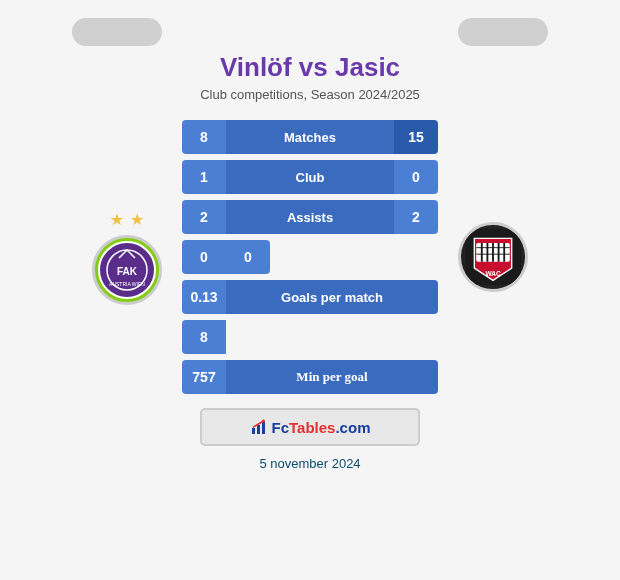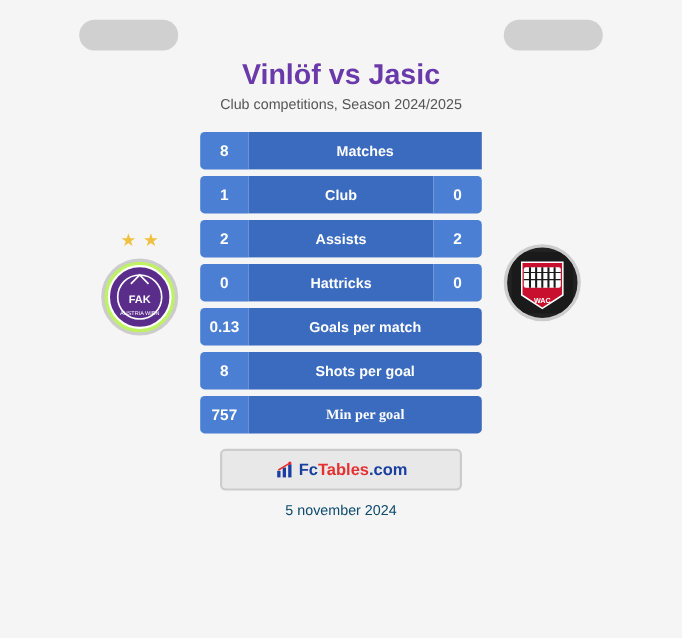--- a/index.html
+++ b/index.html
@@ -62,21 +62,21 @@
 
     .star {
       color: #f0c040;
       font-size: 16px;
     }
 
     .team-logo {
       width: 70px;
       height: 70px;
       border-radius: 50%;
-      background: #bef264;
+      background: #84cc16;
       display: flex;
       align-items: center;
       justify-content: center;
       border: 3px solid #ccc;
       overflow: hidden;
     }
 
     
     .logo-inner {
       width: 60px;
@@ -248,58 +248,53 @@
       </div>
     </div>
 
     <div class="stats-column">
 
       <div class="stat-row matches">
         <div class="stat-left-val">8</div>
         <div class="stat-label-block">
           <span class="stat-label">Matches</span>
         </div>
+        <div class="stat-right-val" style="background:#2a5aaa;">15</div>
       </div>
 
       <div class="stat-row">
         <div class="stat-left-val">1</div>
         <div class="stat-label-block">
           <span class="stat-label">Club</span>
         </div>
         <div class="stat-right-val">0</div>
       </div>
 
       <div class="stat-row">
         <div class="stat-left-val">2</div>
         <div class="stat-label-block">
           <span class="stat-label">Assists</span>
         </div>
         <div class="stat-right-val">2</div>
       </div>
 
       <div class="stat-row">
         <div class="stat-left-val">0</div>
-        <div class="stat-label-block">
-          <span class="stat-label">Hattricks</span>
-        </div>
         <div class="stat-right-val">0</div>
       </div>
 
       <div class="stat-row single">
         <div class="stat-left-val">0.13</div>
         <div class="stat-label-block" style="border-radius:0 4px 4px 0;">
           <span class="stat-label">Goals per match</span>
         </div>
       </div>
 
       <div class="stat-row single">
         <div class="stat-left-val">8</div>
-        <div class="stat-label-block" style="border-radius:0 4px 4px 0;">
-          <span class="stat-label">Shots per goal</span>
-        </div>
       </div>
 
       <div class="stat-row single">
         <div class="stat-left-val">757</div>
         <div class="stat-label-block" style="border-radius:0 4px 4px 0;font-family:Liberation Serif, serif;">
           <span class="stat-label">Min per goal</span>
         </div>
       </div>
 
     </div>

